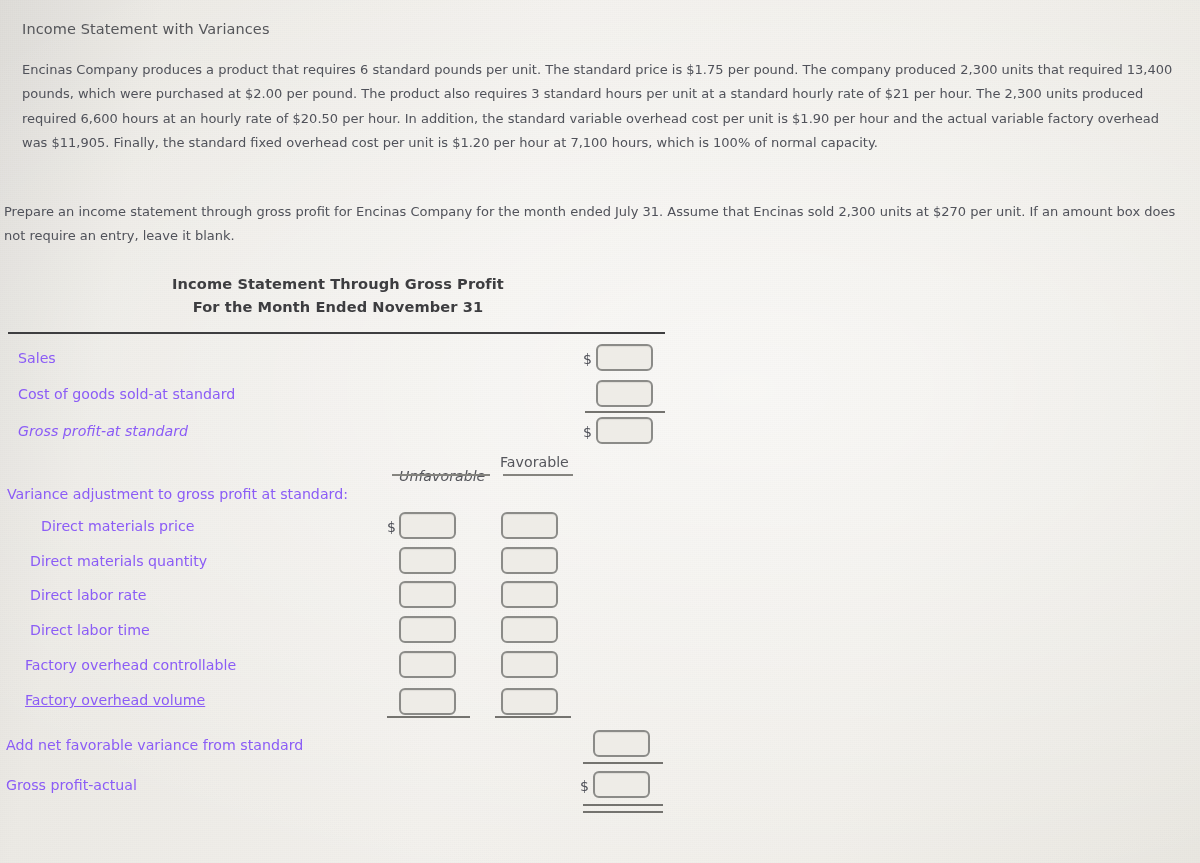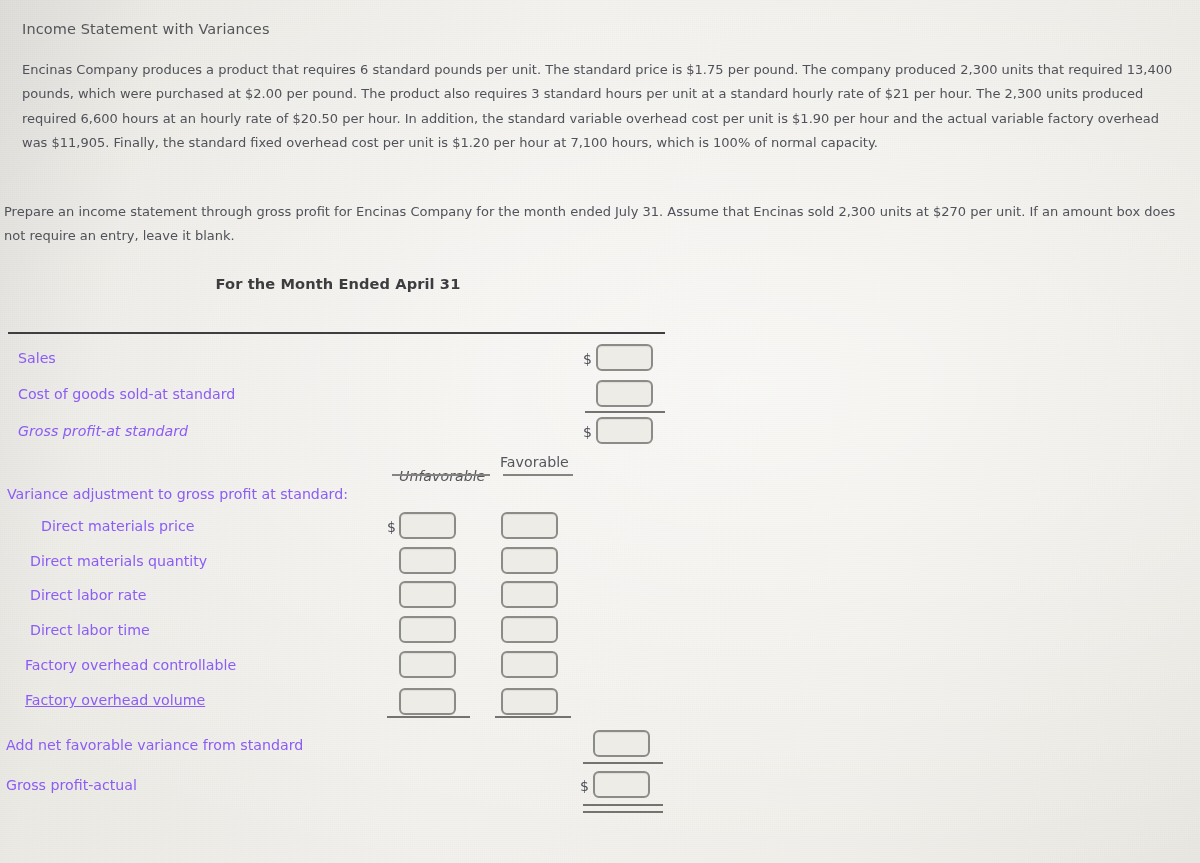--- a/index.html
+++ b/index.html
@@ -132,21 +132,22 @@
 
 <div class="layer">
 
   <div class="q-title">Income Statement with Variances</div>
 
   <div class="para para-1">Encinas Company produces a product that requires 6 standard pounds per unit. The standard price is $1.75 per pound. The company produced 2,300 units that required 13,400 pounds, which were purchased at $2.00 per pound. The product also requires 3 standard hours per unit at a standard hourly rate of $21 per hour. The 2,300 units produced required 6,600 hours at an hourly rate of $20.50 per hour. In addition, the standard variable overhead cost per unit is $1.90 per hour and the actual variable factory overhead was $11,905. Finally, the standard fixed overhead cost per unit is $1.20 per hour at 7,100 hours, which is 100% of normal capacity.</div>
 
   <div class="para para-2">Prepare an income statement through gross profit for Encinas Company for the month ended July 31. Assume that Encinas sold 2,300 units at $270 per unit. If an amount box does not require an entry, leave it blank.</div>
 
   <div class="stmt-head">
-    <div>For the Month Ended April 31</div>
+    <div>Income Statement Through Gross Profit</div>
+    <div>For the Month Ended November 31</div>
   </div>
 
   <div class="rule-top"></div>
 
   <div class="row-label" style="left:18px; top:350px;">Sales</div>
   <div class="dollar" style="left:583px; top:351px;">$</div>
   <div class="abox" style="left:596px; top:344px;"></div>
 
   <div class="row-label" style="left:18px; top:386px;">Cost of goods sold-at standard</div>
   <div class="abox" style="left:596px; top:380px;"></div>

